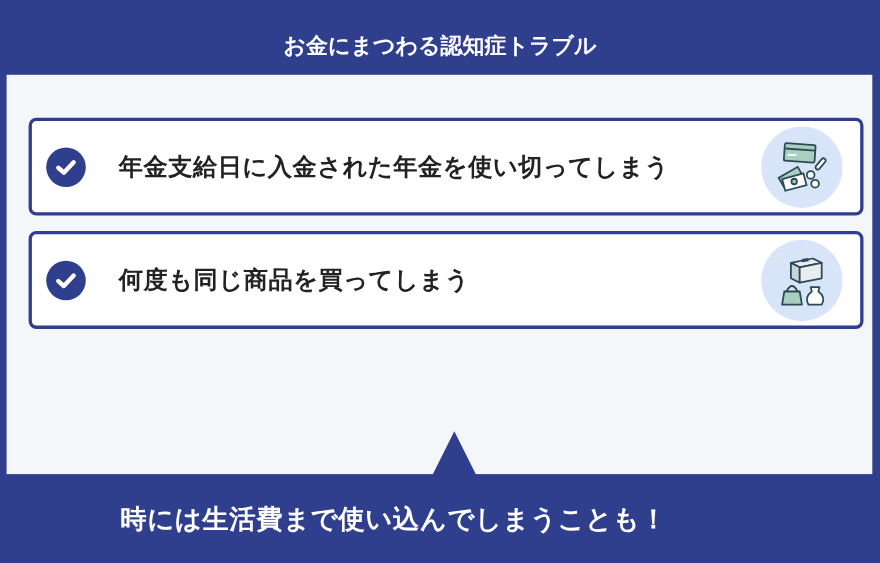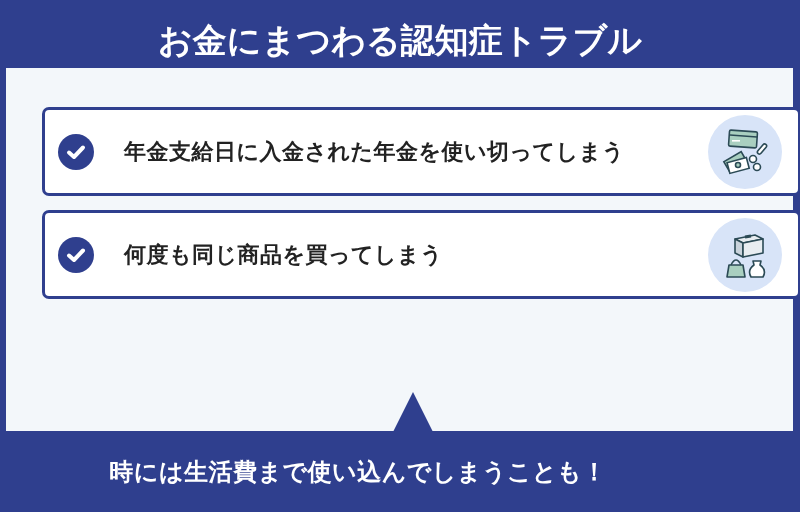--- a/index.html
+++ b/index.html
@@ -7,29 +7,29 @@
     body {
       background: #2f3f8e;
       font-family: "DejaVu Sans", "Liberation Sans", sans-serif;
       position: relative;
     }
     .header {
       position: absolute; left: 0; top: 0; width: 800px; height: 68px;
       display: flex; align-items: center; justify-content: center;
     }
     .header-title {
-      color: #ffffff; font-size: 34px; font-weight: bold; letter-spacing: 0px;
+      color: #ffffff; font-size: 20px; font-weight: bold; letter-spacing: 0px;
       margin-top: 14px;
     }
     .panel {
       position: absolute; left: 6px; top: 68px; width: 787px; height: 363px;
       background: #f3f7fa;
     }
     .card {
-      position: absolute; left: 36px; width: 759px; height: 89px;
+      position: absolute; left: 20px; width: 759px; height: 89px;
       background: #ffffff;
       border: 3px solid #2f3f8e;
       border-radius: 7px;
       display: flex; align-items: center;
     }
     .check {
       position: absolute; left: 13px; top: 50%; transform: translateY(-50%);
       width: 36px; height: 36px; border-radius: 50%;
       background: #2f3f8e;
       display: flex; align-items: center; justify-content: center;

